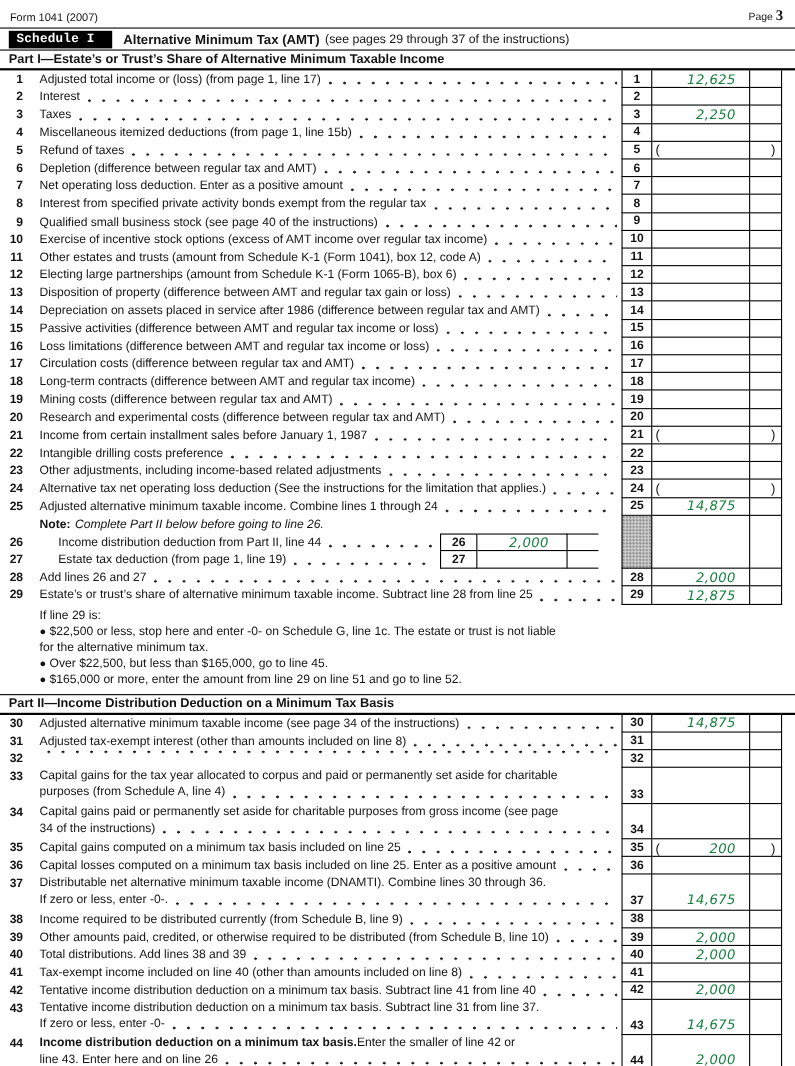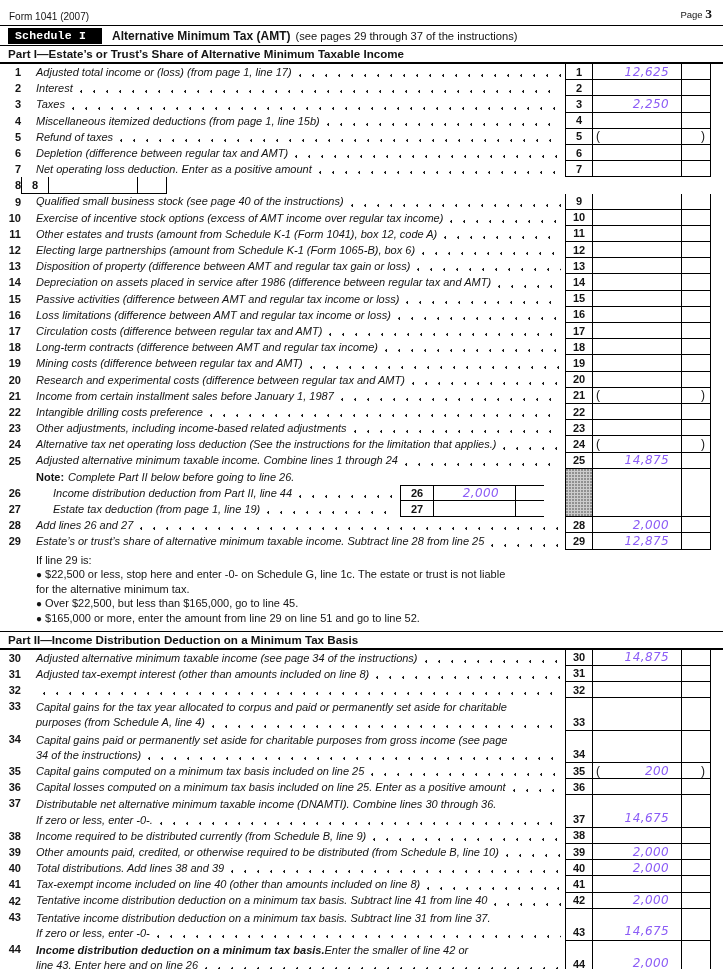--- a/index.html
+++ b/index.html
@@ -27,40 +27,40 @@
   .part-bar { border-top:1.5px solid #000; border-bottom:2px solid #000;
     font-weight:bold; font-size:11.6px; padding:1px 8px 2px 8px; }
 
   
   .rows { }
   .row  { display:flex; height:16.2px; }
   .row.h2 { height:32.4px; }
   .c-no { width:21px; flex:none; text-align:right; font-weight:bold; line-height:16.2px; }
   .h2 .c-no { line-height:15.2px; padding-top:1px; }
   .c-desc { width:544px; flex:none; box-sizing:border-box; padding-left:15px;
-    overflow:hidden; display:flex; flex-direction:column; justify-content:flex-end;font-style:italic; }
+    overflow:hidden; display:flex; flex-direction:column; justify-content:flex-start; }
   .desc-line { display:flex; line-height:16.2px; white-space:nowrap; }
   .h2 .desc-line { line-height:15.2px; }
   .lead-bold { font-weight:bold; }
   .leaders { flex:1 1 auto; min-width:0; height:3px; align-self:flex-end; margin:0 4px 3px 7px;
     background-image:radial-gradient(circle at 1.2px 1.5px, #1a1a1a 1.05px, rgba(0,0,0,0) 1.25px);
     background-size:13px 3px; background-repeat:repeat-x; }
   .c-boxno { width:28px; flex:none; box-sizing:border-box;
     border-left:1px solid #000; border-right:1px solid #000; border-bottom:1px solid #000;
     font-weight:bold; display:flex; align-items:center; justify-content:center; }
   .c-amt { width:89px; flex:none; box-sizing:border-box; border-right:1px solid #000;
     border-bottom:1px solid #000; display:flex; align-items:center; justify-content:flex-end;
     padding:0 12px 0 3px; }
   .c-amt.paren { justify-content:space-between; }
   .c-cents { width:29px; flex:none; box-sizing:border-box; border-right:1px solid #000;
     border-bottom:1px solid #000; display:flex; align-items:center; justify-content:flex-end;
     padding-right:5px; }
   .h2 .c-boxno, .h2 .c-amt, .h2 .c-cents { align-items:flex-end; padding-bottom:2px; }
   .val { font-family:"DejaVu Sans", sans-serif; font-style:italic; font-size:12px;
-    letter-spacing:.4px; color:#8b5cf6; }
+    letter-spacing:.4px; color:#15803d; }
   .paren-ch { font-size:12px; }
 
   
   .special { display:flex; }
   .sp-left { width:565px; flex:none; }
   .note-line { height:16.2px; display:flex; align-items:center; padding-left:36px; }
   .note-bold { font-weight:bold; margin-right:4px; }
   .note-it { font-style:italic; }
   .irow { display:flex; height:16.2px; }
   .irow .c-desc { width:379px;padding-left:32px; }
@@ -204,20 +204,26 @@
           </div>
         </div>
         <div class="c-boxno">7</div>
         <div class="c-amt">
           <span class="val"></span>
         </div>
         <div class="c-cents"></div>
       </div>
       <div class="row">
         <div class="c-no">8</div>
+        <div class="c-desc">
+          <div class="desc-line">
+            <span>Interest from specified private activity bonds exempt from the regular tax</span>
+            <span class="leaders"></span>
+          </div>
+        </div>
         <div class="c-boxno">8</div>
         <div class="c-amt">
           <span class="val"></span>
         </div>
         <div class="c-cents"></div>
       </div>
       <div class="row">
         <div class="c-no">9</div>
         <div class="c-desc">
           <div class="desc-line">

